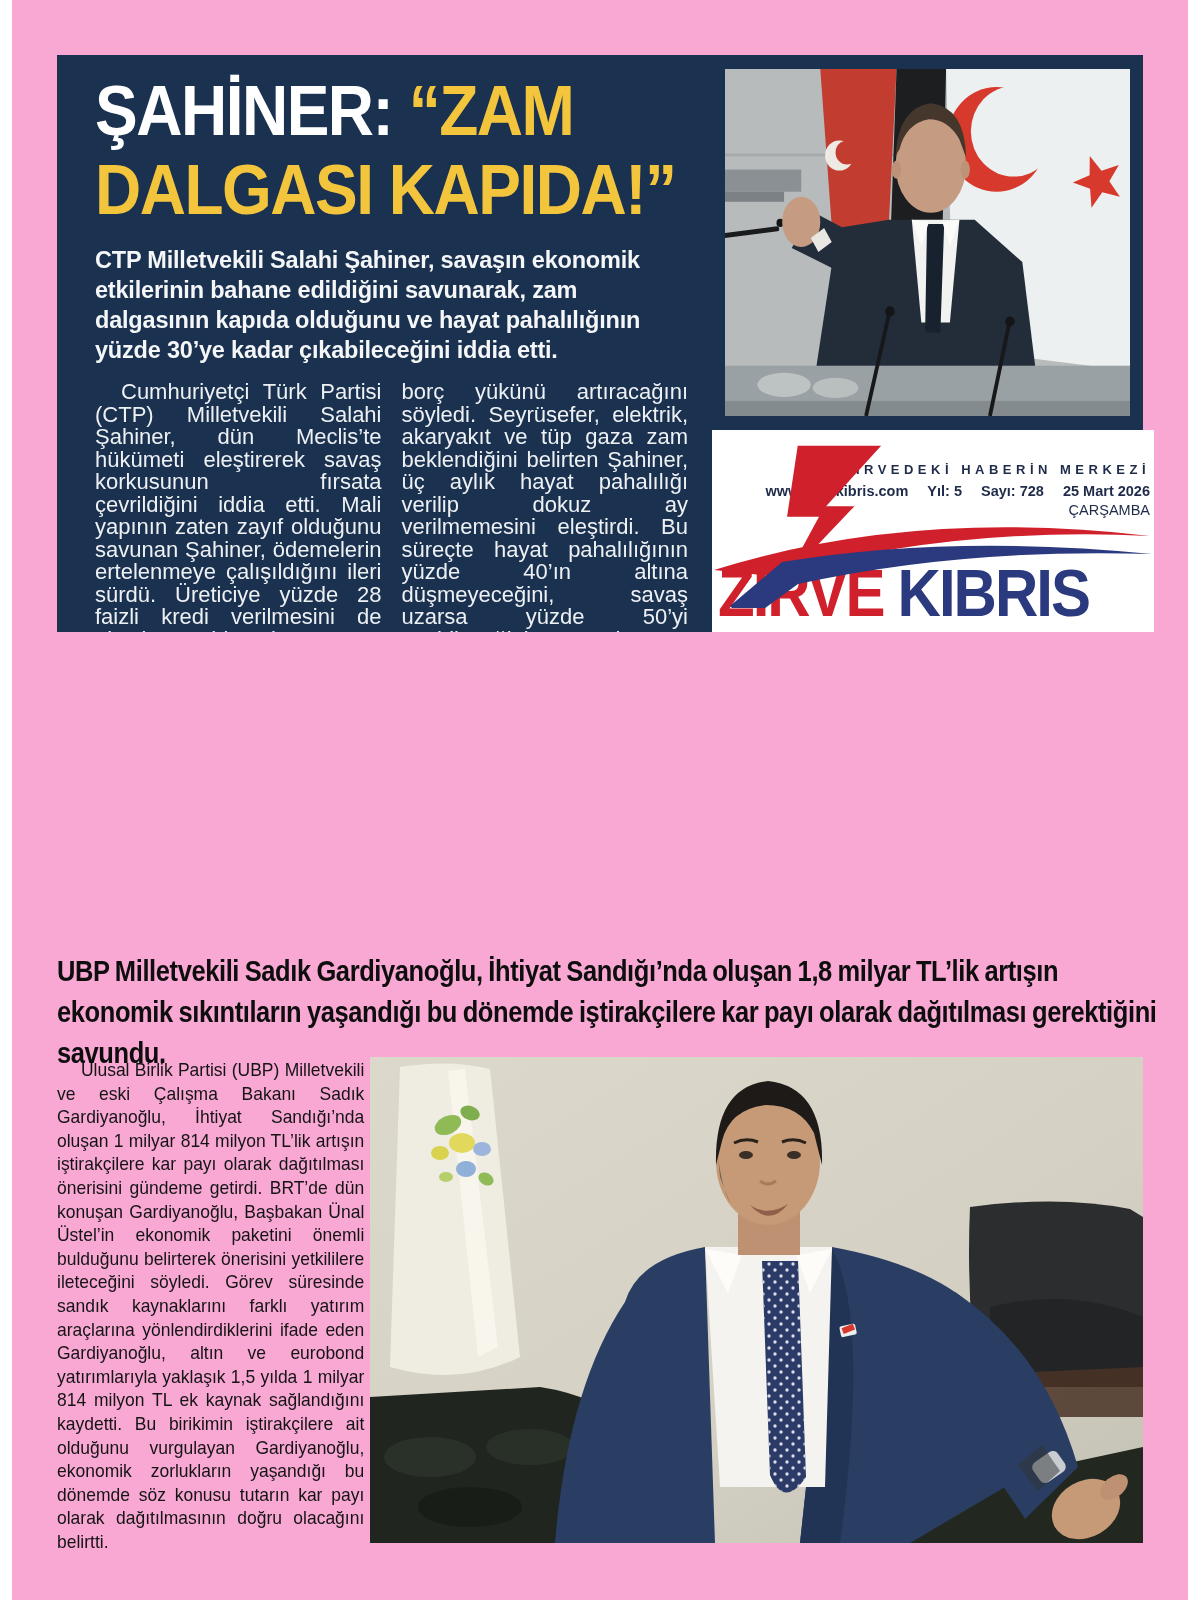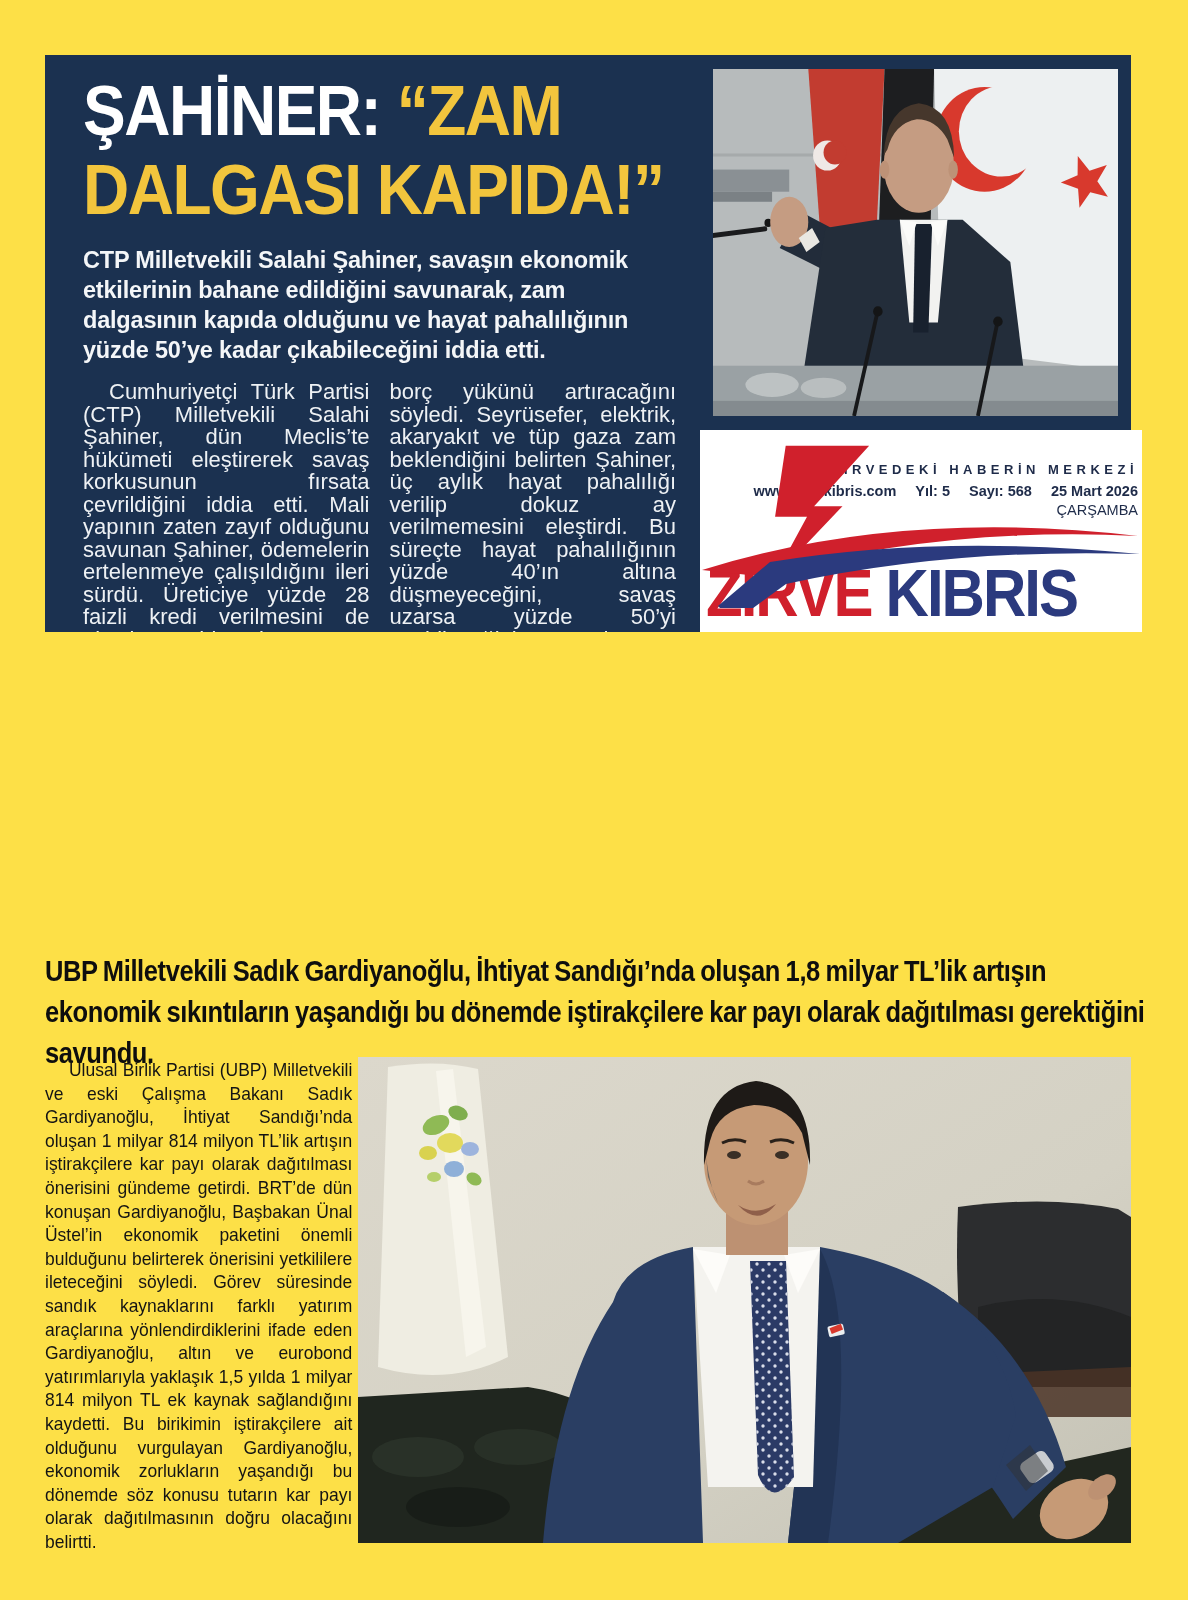--- a/index.html
+++ b/index.html
@@ -1,18 +1,18 @@
 <!DOCTYPE html>
 <html lang="tr"><head>
 <meta charset="utf-8">
 <style>
   html,body{margin:0;padding:0;background:#ffffff;}
   body{width:1188px;height:1600px;position:relative;font-family:"Liberation Sans",sans-serif;overflow:hidden;}
 
-  .page{position:absolute;inset:0;background:#fde047;}
+  .page{position:absolute;inset:0;background:#f9a8d4;margin-left:12px;}
 
   
   .lead-box{position:absolute;left:45px;top:55px;width:655px;height:577px;background:#1b3150;color:#fff;
             box-sizing:border-box;padding:16px 24px 0 38px;overflow:hidden;}
   .lead-headline{font-weight:bold;font-size:64px;line-height:72px;letter-spacing:-1.5px;
                  transform:scaleY(1.1);transform-origin:top left;white-space:nowrap;}
   .lead-headline .yellow{color:#f2c53d;}
   .lead-standfirst{margin-top:30px;font-size:23.5px;line-height:30px;font-weight:bold;letter-spacing:-0.2px;color:#f4f6f8;}
   .lead-cols{display:flex;gap:20px;margin-top:16px;font-size:22px;line-height:22.5px;text-align:justify;color:#eef1f4;}
   .lead-col{width:50%;hyphens:auto;}
@@ -59,21 +59,21 @@
 </head>
 <body>
 
 <div class="page">
 
   <div class="lead-box">
     <div class="lead-headline">
       <div><span>ŞAHİNER:</span> <span class="yellow">“ZAM</span></div>
       <div class="yellow">DALGASI KAPIDA!”</div>
     </div>
-    <div class="lead-standfirst">CTP Milletvekili Salahi Şahiner, savaşın ekonomik etkilerinin bahane edildiğini savunarak, zam dalgasının kapıda olduğunu ve hayat pahalılığının yüzde 50’ye kadar çıkabileceğini iddia etti.</div>
+    <div class="lead-standfirst">CTP Milletvekili Salahi Şahiner, savaşın ekonomik etkilerinin bahane edildiğini savunarak, zam dalgasının kapıda olduğunu ve hayat pahalılığının yüzde 30’ye kadar çıkabileceğini iddia etti.</div>
     <div class="lead-cols">
       <div class="lead-col indent">Cumhuriyetçi Türk Partisi (CTP) Milletvekili Salahi Şahiner, dün Meclis’te hükümeti eleştirerek savaş korkusunun fırsata çevrildiğini iddia etti. Mali yapının zaten zayıf olduğunu savunan Şahiner, ödemelerin ertelenmeye çalışıldığını ileri sürdü. Üreticiye yüzde 28 faizli kredi verilmesini de eleştiren Şahiner, bunun</div>
       <div class="lead-col">borç yükünü artıracağını söyledi. Seyrüsefer, elektrik, akaryakıt ve tüp gaza zam beklendiğini belirten Şahiner, üç aylık hayat pahalılığı verilip dokuz ay verilmemesini eleştirdi. Bu süreçte hayat pahalılığının yüzde 40’ın altına düşmeyeceğini, savaş uzarsa yüzde 50’yi aşabileceğini öne sürdü.</div>
     </div>
   </div>
 
   <div class="photo1-frame">
     <div class="photo1">
       <svg viewBox="0 0 425 345" preserveAspectRatio="none">
 
@@ -127,21 +127,21 @@
   <div class="masthead">
     <svg class="mh-z" viewBox="0 0 130 160">
       <path d="M32,2 L126,2 L64,70 L96,70 L18,152 L56,82 L20,82 Z" fill="#d0202c"></path>
       <path d="M4,158 L62,116 L52,136 L14,162 Z" fill="#2b3a7e"></path>
       <circle cx="28" cy="146" r="9" fill="#d0202c"></circle>
     </svg>
     <div class="mh-tagline">ZİRVEDEKİ HABERİN MERKEZİ</div>
     <div class="mh-info">
       <span>www.zirvekibris.com</span>
       <span>Yıl: 5</span>
-      <span>Sayı: 568</span>
+      <span>Sayı: 728</span>
       <span>25 Mart 2026</span>
     </div>
     <div class="mh-day">ÇARŞAMBA</div>
     <svg class="mh-swoosh" viewBox="0 0 442 86">
       <path d="M2,48 Q200,-14 438,14 Q240,4 58,54 Z" fill="#d0202c"></path>
       <path d="M18,84 L70,40 Q240,12 440,32 Q250,26 86,62 L34,100 Z" fill="#2b3a7e"></path>
     </svg>
     <div class="mh-wordmark">
       <span class="wm-red">ZİRVE</span><span class="wm-navy">KIBRIS</span>
     </div>

